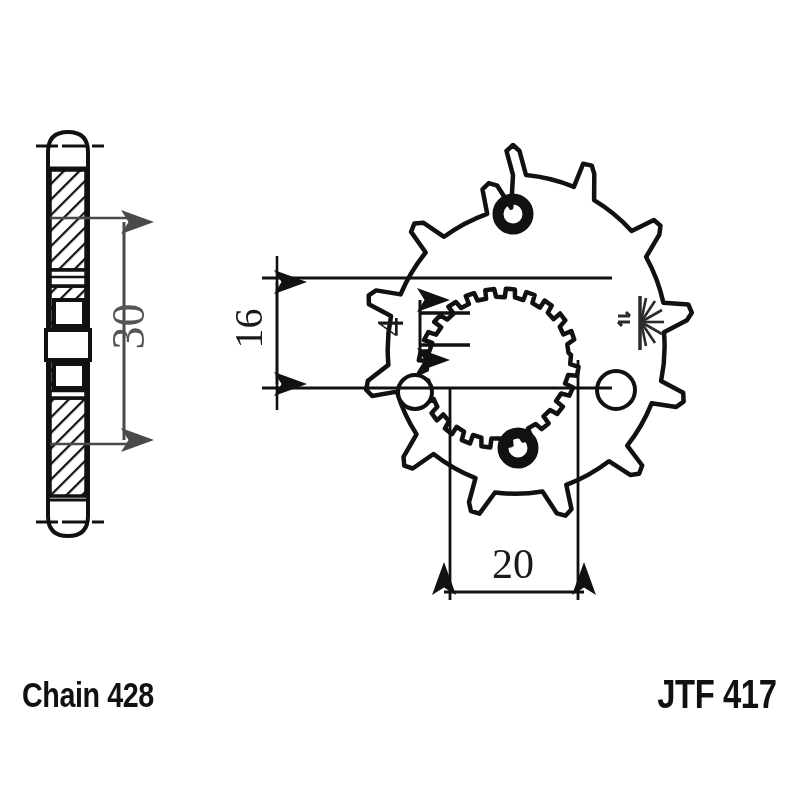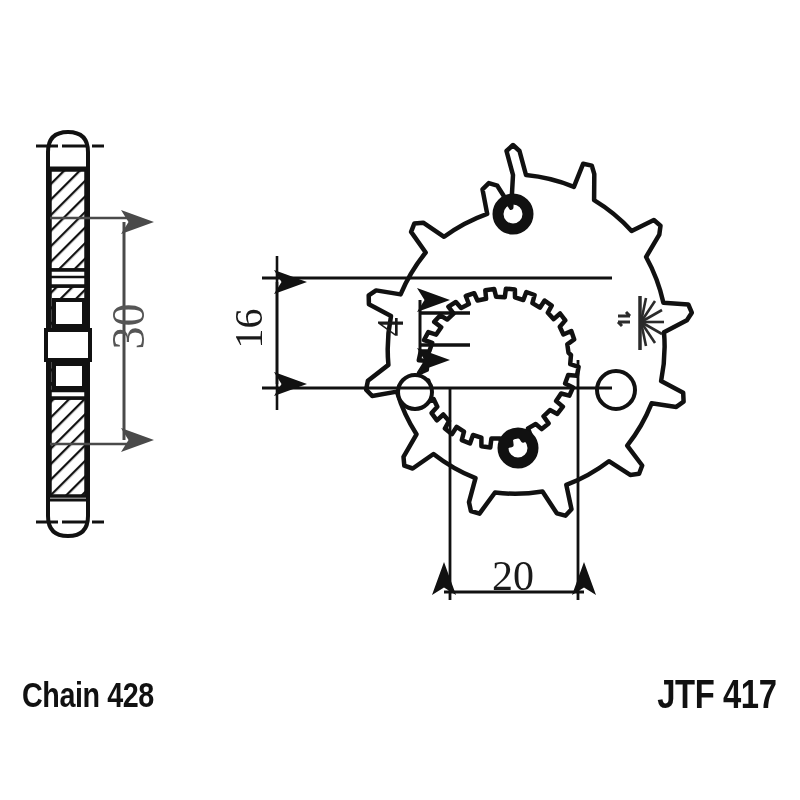--- a/index.html
+++ b/index.html
@@ -84,21 +84,20 @@
     font-size: 38px;
     width: 44px;
     text-align: center;
   }
   #dim-20 {
     left: 482px;
     top: 540px;
     font-size: 42px;
     width: 62px;
     text-align: center;
-    margin-top: 12px;
   }
 </style>
 </head>
 <body>
 
 <div id="sheet">
 
   <svg class="drawing-svg" viewBox="0 0 800 800">
     <defs>
       <pattern id="hatch" width="11" height="11" patternTransform="rotate(45)" patternUnits="userSpaceOnUse">

